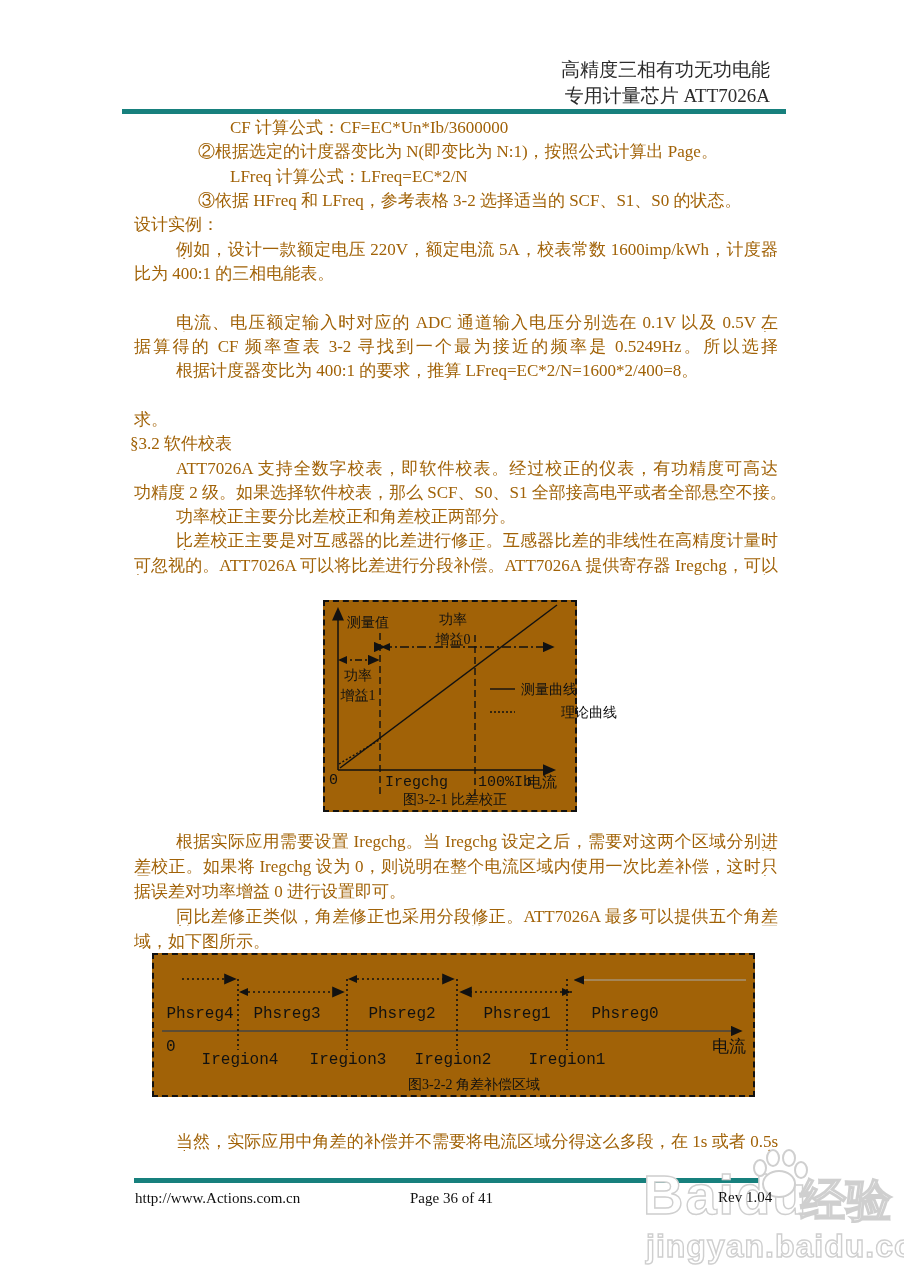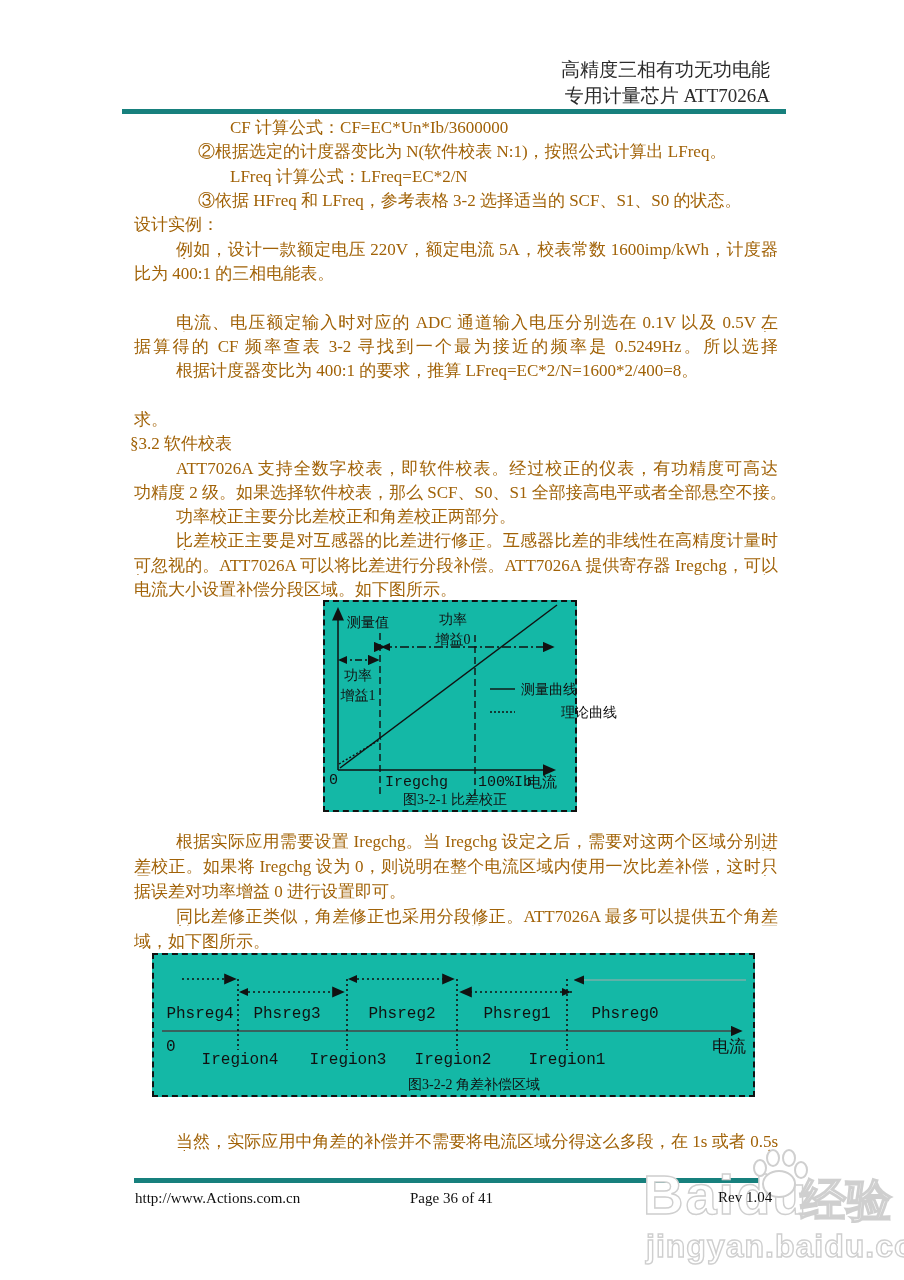--- a/index.html
+++ b/index.html
@@ -14,21 +14,21 @@
   .brand-sub{position:absolute;left:110px;top:52px;font-size:14px;letter-spacing:5px;color:#222;}
   .doc-title{position:absolute;right:134px;top:57px;width:420px;text-align:right;
              font-size:19px;line-height:26px;color:#2b2b2b;}
   .hrule{position:absolute;background:#17807d;}
   
   .bl{position:absolute;font-size:17px;line-height:17px;white-space:nowrap;color:#a16207;}
   .bl.j{white-space:normal;text-align:justify;text-align-last:justify;line-height:17px;height:18px;overflow:hidden;}
   .w602{width:602px;}
   .w644{width:644px;}
   
-  .figbox{position:absolute;border:2px dashed #111;background:#14b8a6;}
+  .figbox{position:absolute;border:2px dashed #111;background:#a16207;}
   .fig-label{position:absolute;font-size:14px;line-height:20px;color:#111;white-space:nowrap;}
   .fig-label.ctr{text-align:center;white-space:normal;}
   .mono{font-family:"Liberation Mono","DejaVu Sans Mono",monospace;}
   .f2-region{position:absolute;top:50px;width:76px;text-align:center;font-size:16px;
              font-family:"Liberation Mono","DejaVu Sans Mono",monospace;color:#111;}
   .f2-bound{position:absolute;top:96px;width:86px;text-align:center;font-size:16px;
             font-family:"Liberation Mono","DejaVu Sans Mono",monospace;color:#111;}
   
   .foot-text{position:absolute;font-size:15px;color:#111;white-space:nowrap;}
   
@@ -46,37 +46,36 @@
 
 
   <div class="doc-title">
     <div>高精度三相有功无功电能</div>
     <div>专用计量芯片 ATT7026A</div>
   </div>
 
   <div class="hrule" style="left:122px;top:109px;width:664px;height:5px;"></div>
 
   <div class="bl" style="left:230px;top:119px">CF 计算公式：CF=EC*Un*Ib/3600000</div>
-  <div class="bl" style="left:198px;top:143px">②根据选定的计度器变比为 N(软件校表 N:1)，按照公式计算出 LFreq。</div>
+  <div class="bl" style="left:198px;top:143px">②根据选定的计度器变比为 N(即变比为 N:1)，按照公式计算出 Page。</div>
   <div class="bl" style="left:230px;top:168px">LFreq 计算公式：LFreq=EC*2/N</div>
   <div class="bl" style="left:198px;top:192px">③依据 HFreq 和 LFreq，参考表格 3-2 选择适当的 SCF、S1、S0 的状态。</div>
   <div class="bl" style="left:134px;top:216px">设计实例：</div>
   <div class="bl j w602" style="left:176px;top:241px">例如，设计一款额定电压 220V，额定电流 5A，校表常数 1600imp/kWh，计度器变</div>
   <div class="bl" style="left:134px;top:265px">比为 400:1 的三相电能表。</div>
   <div class="bl j w602" style="left:176px;top:314px">电流、电压额定输入时对应的 ADC 通道输入电压分别选在 0.1V 以及 0.5V 左右，根</div>
   <div class="bl j w644" style="left:134px;top:338px">据算得的 CF 频率查表 3-2 寻找到一个最为接近的频率是 0.5249Hz。所以选择 HFreq=64。</div>
   <div class="bl" style="left:176px;top:362px">根据计度器变比为 400:1 的要求，推算 LFreq=EC*2/N=1600*2/400=8。</div>
   <div class="bl" style="left:134px;top:411px">求。</div>
   <div class="bl" style="left:130px;top:435px">§3.2 软件校表</div>
   <div class="bl j w602" style="left:176px;top:460px">ATT7026A 支持全数字校表，即软件校表。经过校正的仪表，有功精度可高达 0.5s，无</div>
   <div class="bl" style="left:134px;top:484px">功精度 2 级。如果选择软件校表，那么 SCF、S0、S1 全部接高电平或者全部悬空不接。</div>
   <div class="bl" style="left:176px;top:508px">功率校正主要分比差校正和角差校正两部分。</div>
   <div class="bl j w602" style="left:176px;top:532px">比差校正主要是对互感器的比差进行修正。互感器比差的非线性在高精度计量时也是不</div>
   <div class="bl j w644" style="left:134px;top:557px">可忽视的。ATT7026A 可以将比差进行分段补偿。ATT7026A 提供寄存器 Iregchg，可以根据</div>
-  <div class="bl" style="left:134px;top:581px">电流大小设置补偿分段区域。如下图所示。</div>
 
   <div class="bl j w602" style="left:176px;top:833px">根据实际应用需要设置 Iregchg。当 Iregchg 设定之后，需要对这两个区域分别进行比</div>
   <div class="bl j w644" style="left:134px;top:858px">差校正。如果将 Iregchg 设为 0，则说明在整个电流区域内使用一次比差补偿，这时只需根</div>
   <div class="bl" style="left:134px;top:883px">据误差对功率增益 0 进行设置即可。</div>
   <div class="bl j w602" style="left:176px;top:908px">同比差修正类似，角差修正也采用分段修正。ATT7026A 最多可以提供五个角差补偿区</div>
   <div class="bl" style="left:134px;top:933px">域，如下图所示。</div>
 
   <div class="bl j w602" style="left:176px;top:1133px">当然，实际应用中角差的补偿并不需要将电流区域分得这么多段，在 1s 或者 0.5s 表应</div>
 
   <div class="figbox" style="left:323px;top:600px;width:250px;height:208px;">

